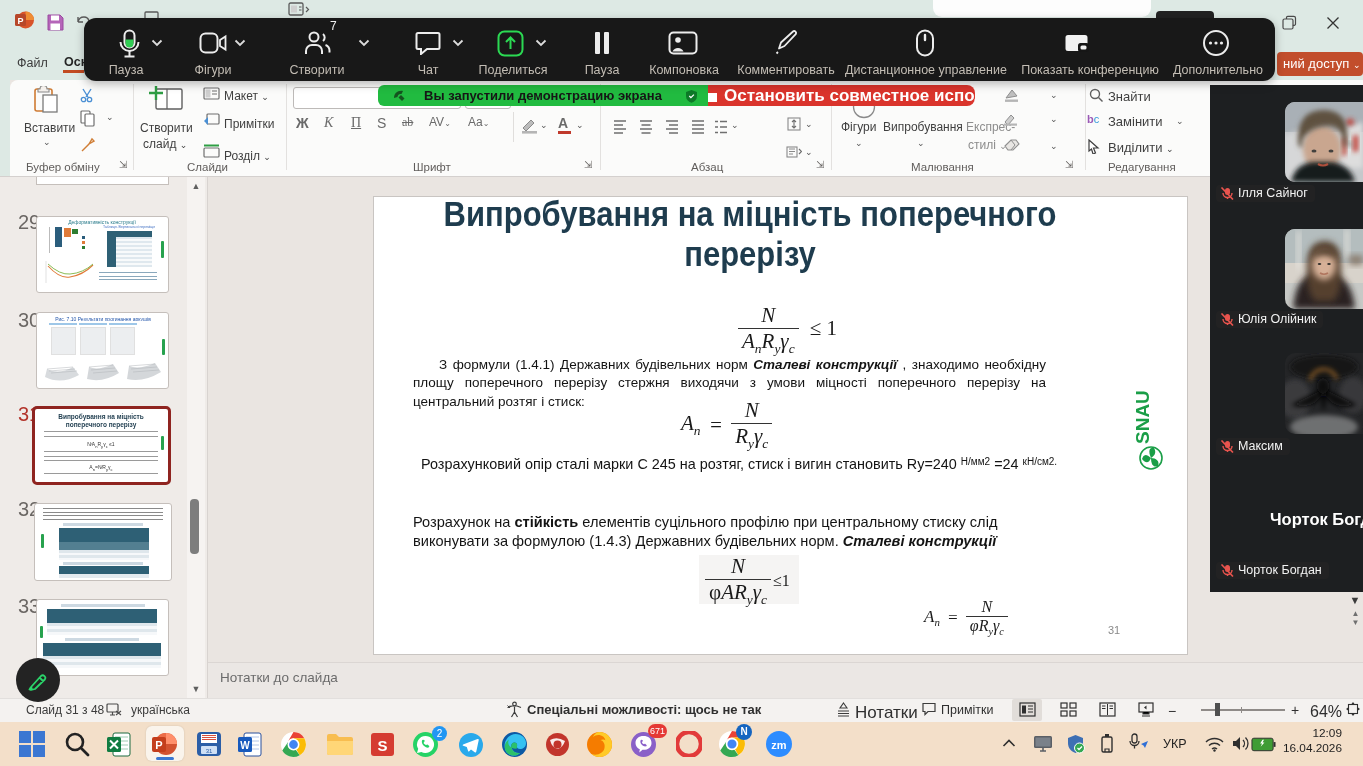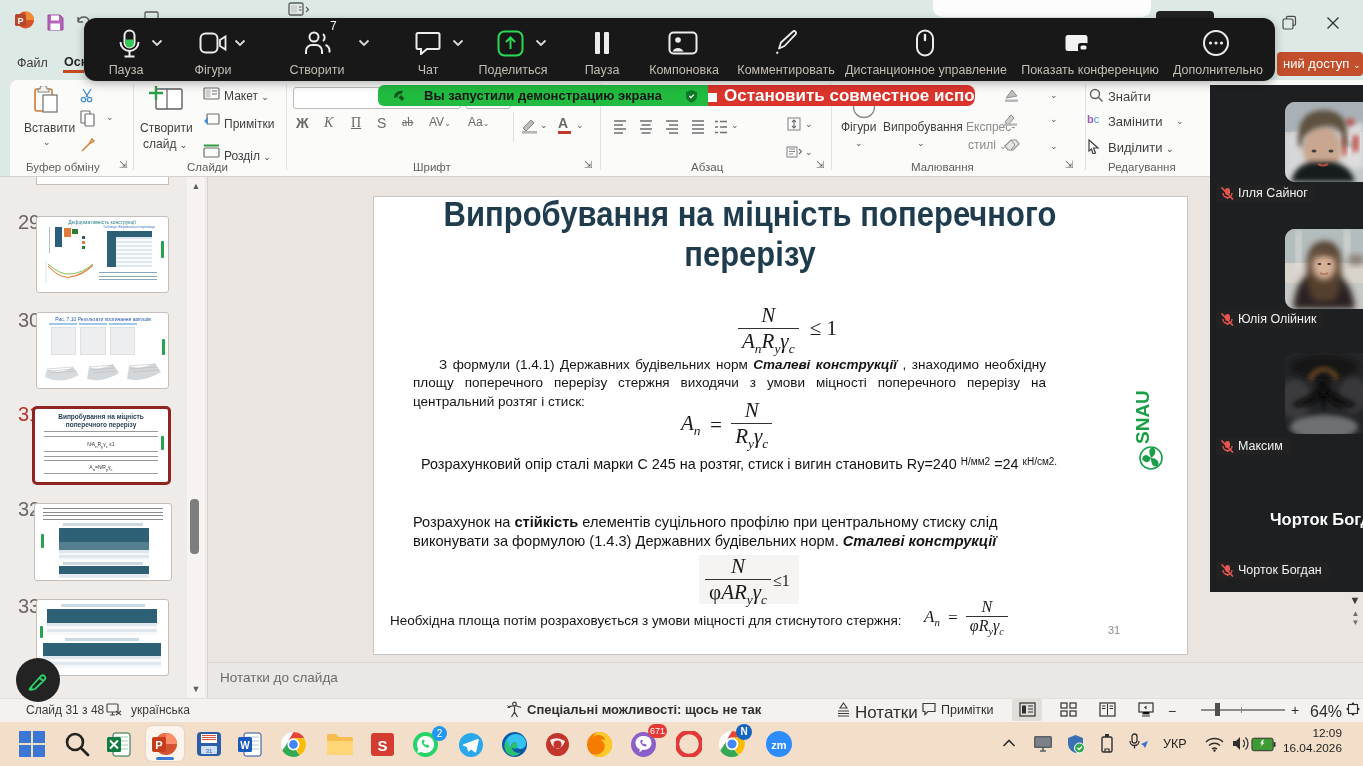--- a/index.html
+++ b/index.html
@@ -65,21 +65,20 @@
   <span style="vertical-align:middle">A<sub class="m">n</sub></span>
   <span style="vertical-align:middle;margin:0 3px">=</span>
   <span class="frac"><span class="fnum">N</span><span class="fden">R<sub class="m">y</sub>γ<sub class="m">c</sub></span></span>
 </div>
 <div class="abs st" style="left:421px;top:455px;width:700px;font-size:14.4px">Розрахунковий опір сталі марки С 245 на розтяг, стиск і вигин становить Ry=240 <span style="font-size:10px;position:relative;top:-4px">Н/мм2</span> =24 <span style="font-size:10px;position:relative;top:-4px">кН/см2.</span></div>
 <div class="abs st" style="left:413px;top:513px;width:640px;font-size:14.6px;line-height:18.5px">Розрахунок на <b>стійкість</b> елементів суцільного профілю при центральному стиску слід виконувати за формулою (1.4.3) Державних будівельних норм. <b><i>Сталеві конструкції</i></b></div>
 <div class="abs" style="left:699px;top:555px;width:100px;height:49px;background:#f5f4f3"></div>
 <div class="abs math" style="left:705px;top:554px;font-size:21px">
   <span class="frac"><span class="fnum">N</span><span class="fden"><span style="font-style:normal">φ</span>AR<sub class="m">y</sub>γ<sub class="m">c</sub></span></span><span style="font-style:normal;font-size:16px;margin-left:2px">≤1</span>
 </div>
-<div class="abs st" style="left:390px;top:612px;width:560px">Необхідна площа потім розраховується з умови міцності для стиснутого стержня:</div>
 <div class="abs math" style="left:924px;top:598px;font-size:17px">
   <span style="vertical-align:middle">A<sub class="m">n</sub></span>
   <span style="vertical-align:middle;margin:0 3px">=</span>
   <span class="frac" style="font-size:16px"><span class="fnum">N</span><span class="fden">φR<sub class="m">y</sub>γ<sub class="m">c</sub></span></span>
 </div>
 <div class="abs" style="left:1108px;top:624px;font-size:11px;color:#8a8a8a">31</div>
 <div class="abs" style="left:1136px;top:380px;width:26px;height:70px">
 <svg width="26" height="90" viewBox="0 0 26 90">
         <text x="13" y="64" transform="rotate(-90 13 64)" text-anchor="start" font-family="Liberation Sans" font-weight="bold" font-size="19" fill="#1a9e47">SNAU</text>
       </svg>

